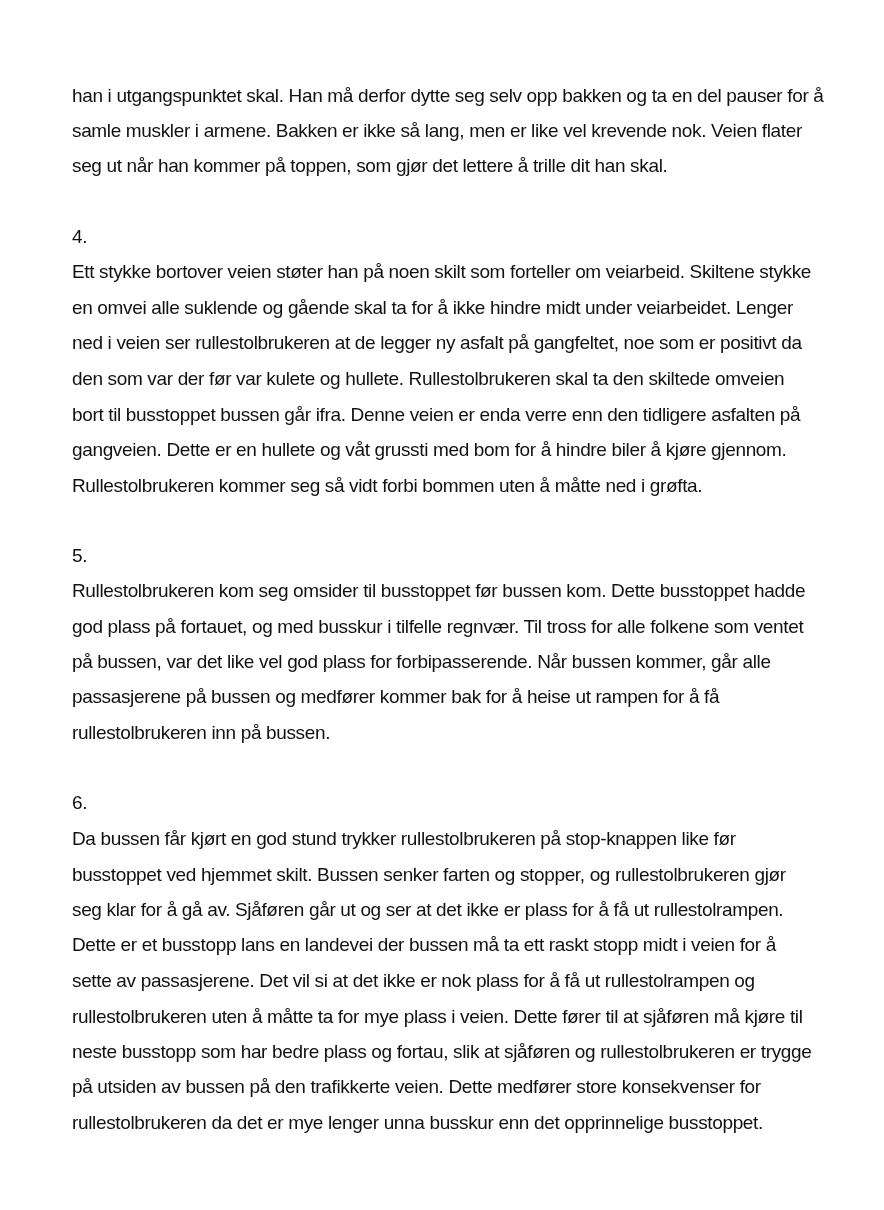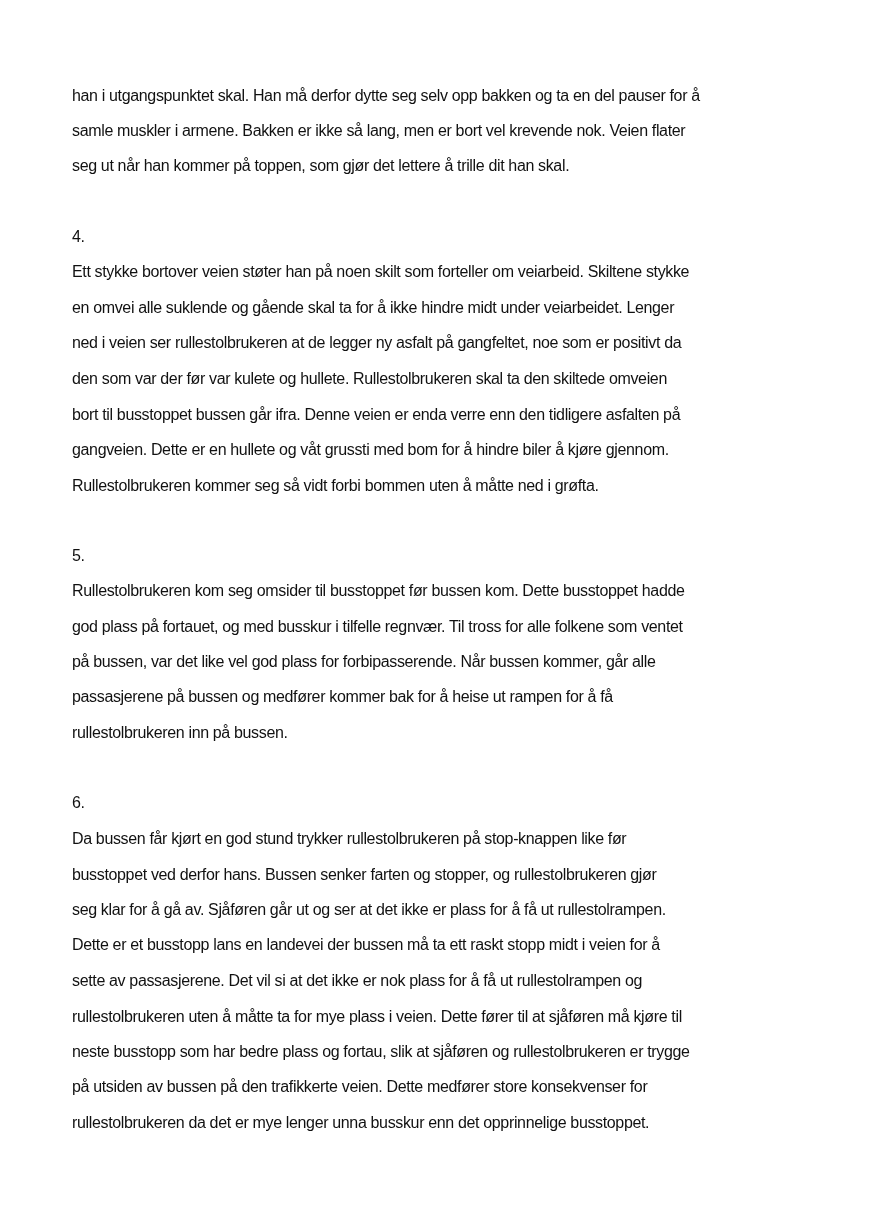--- a/index.html
+++ b/index.html
@@ -6,35 +6,35 @@
   body { width: 884px; height: 1210px; position: relative; overflow: hidden; }
   .page {
     position: absolute; left: 0; top: 0; width: 884px; height: 1210px;
     background: #ffffff;
   }
   .line {
     position: absolute;
     left: 72px;
     white-space: nowrap;
     font-family: "Liberation Sans", sans-serif;
-    font-size: 16px;
+    font-size: 19px;
     letter-spacing: -0.35px;
     color: #111111;
     line-height: 20px;
     height: 20px;
   }
 </style>
 </head>
 <body>
 
 <div class="page">
 
   <div>
     <div class="line" style="top:86px">han i utgangspunktet skal. Han må derfor dytte seg selv opp bakken og ta en del pauser for å</div>
-    <div class="line" style="top:121px">samle muskler i armene. Bakken er ikke så lang, men er bort vel krevende nok. Veien flater</div>
+    <div class="line" style="top:121px">samle muskler i armene. Bakken er ikke så lang, men er like vel krevende nok. Veien flater</div>
     <div class="line" style="top:156px">seg ut når han kommer på toppen, som gjør det lettere å trille dit han skal.</div>
   </div>
 
   <div>
     <div class="line" style="top:227px">4.</div>
     <div class="line" style="top:262px">Ett stykke bortover veien støter han på noen skilt som forteller om veiarbeid. Skiltene stykke</div>
     <div class="line" style="top:298px">en omvei alle suklende og gående skal ta for å ikke hindre midt under veiarbeidet. Lenger</div>
     <div class="line" style="top:333px">ned i veien ser rullestolbrukeren at de legger ny asfalt på gangfeltet, noe som er positivt da</div>
     <div class="line" style="top:369px">den som var der før var kulete og hullete. Rullestolbrukeren skal ta den skiltede omveien</div>
     <div class="line" style="top:405px">bort til busstoppet bussen går ifra. Denne veien er enda verre enn den tidligere asfalten på</div>
@@ -47,21 +47,21 @@
     <div class="line" style="top:581px">Rullestolbrukeren kom seg omsider til busstoppet før bussen kom. Dette busstoppet hadde</div>
     <div class="line" style="top:617px">god plass på fortauet, og med busskur i tilfelle regnvær. Til tross for alle folkene som ventet</div>
     <div class="line" style="top:652px">på bussen, var det like vel god plass for forbipasserende. Når bussen kommer, går alle</div>
     <div class="line" style="top:687px">passasjerene på bussen og medfører kommer bak for å heise ut rampen for å få</div>
     <div class="line" style="top:723px">rullestolbrukeren inn på bussen.</div>
   </div>
 
   <div>
     <div class="line" style="top:793px">6.</div>
     <div class="line" style="top:829px">Da bussen får kjørt en god stund trykker rullestolbrukeren på stop-knappen like før</div>
-    <div class="line" style="top:865px">busstoppet ved derfor hans. Bussen senker farten og stopper, og rullestolbrukeren gjør</div>
+    <div class="line" style="top:865px">busstoppet ved hjemmet skilt. Bussen senker farten og stopper, og rullestolbrukeren gjør</div>
     <div class="line" style="top:900px">seg klar for å gå av. Sjåføren går ut og ser at det ikke er plass for å få ut rullestolrampen.</div>
     <div class="line" style="top:935px">Dette er et busstopp lans en landevei der bussen må ta ett raskt stopp midt i veien for å</div>
     <div class="line" style="top:971px">sette av passasjerene. Det vil si at det ikke er nok plass for å få ut rullestolrampen og</div>
     <div class="line" style="top:1007px">rullestolbrukeren uten å måtte ta for mye plass i veien. Dette fører til at sjåføren må kjøre til</div>
     <div class="line" style="top:1042px">neste busstopp som har bedre plass og fortau, slik at sjåføren og rullestolbrukeren er trygge</div>
     <div class="line" style="top:1077px">på utsiden av bussen på den trafikkerte veien. Dette medfører store konsekvenser for</div>
     <div class="line" style="top:1113px">rullestolbrukeren da det er mye lenger unna busskur enn det opprinnelige busstoppet.</div>
   </div>
 
 </div>

